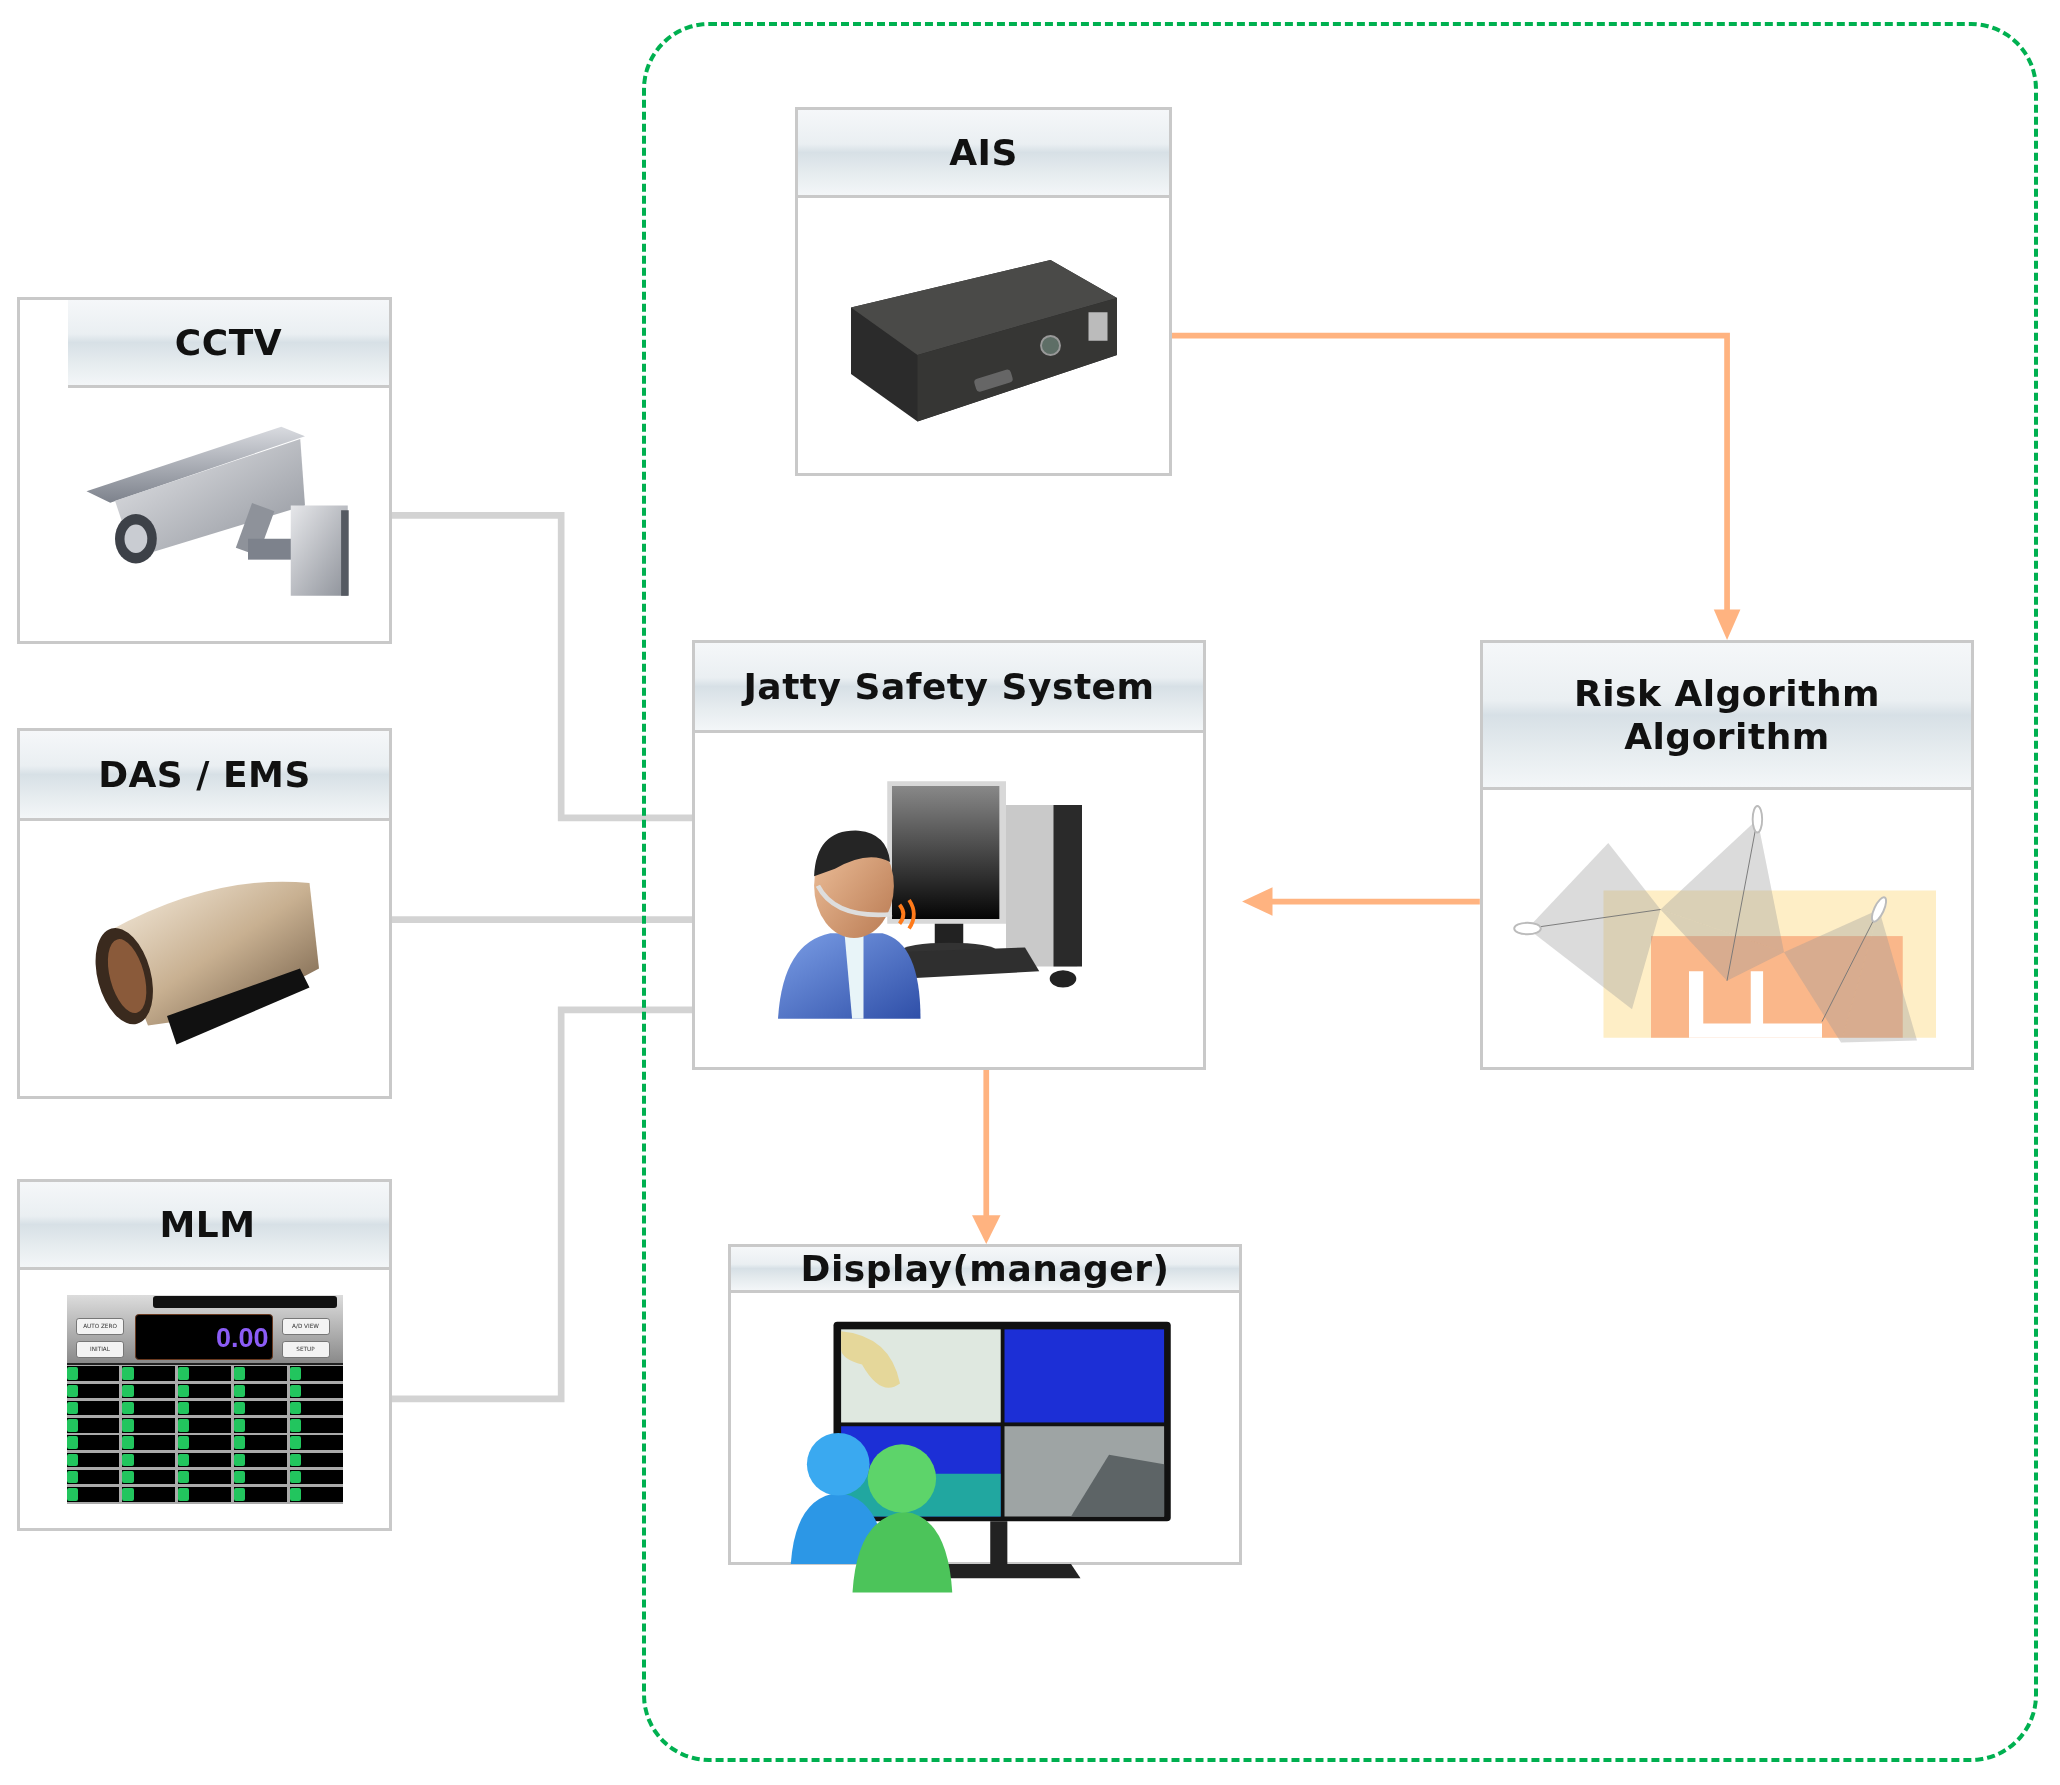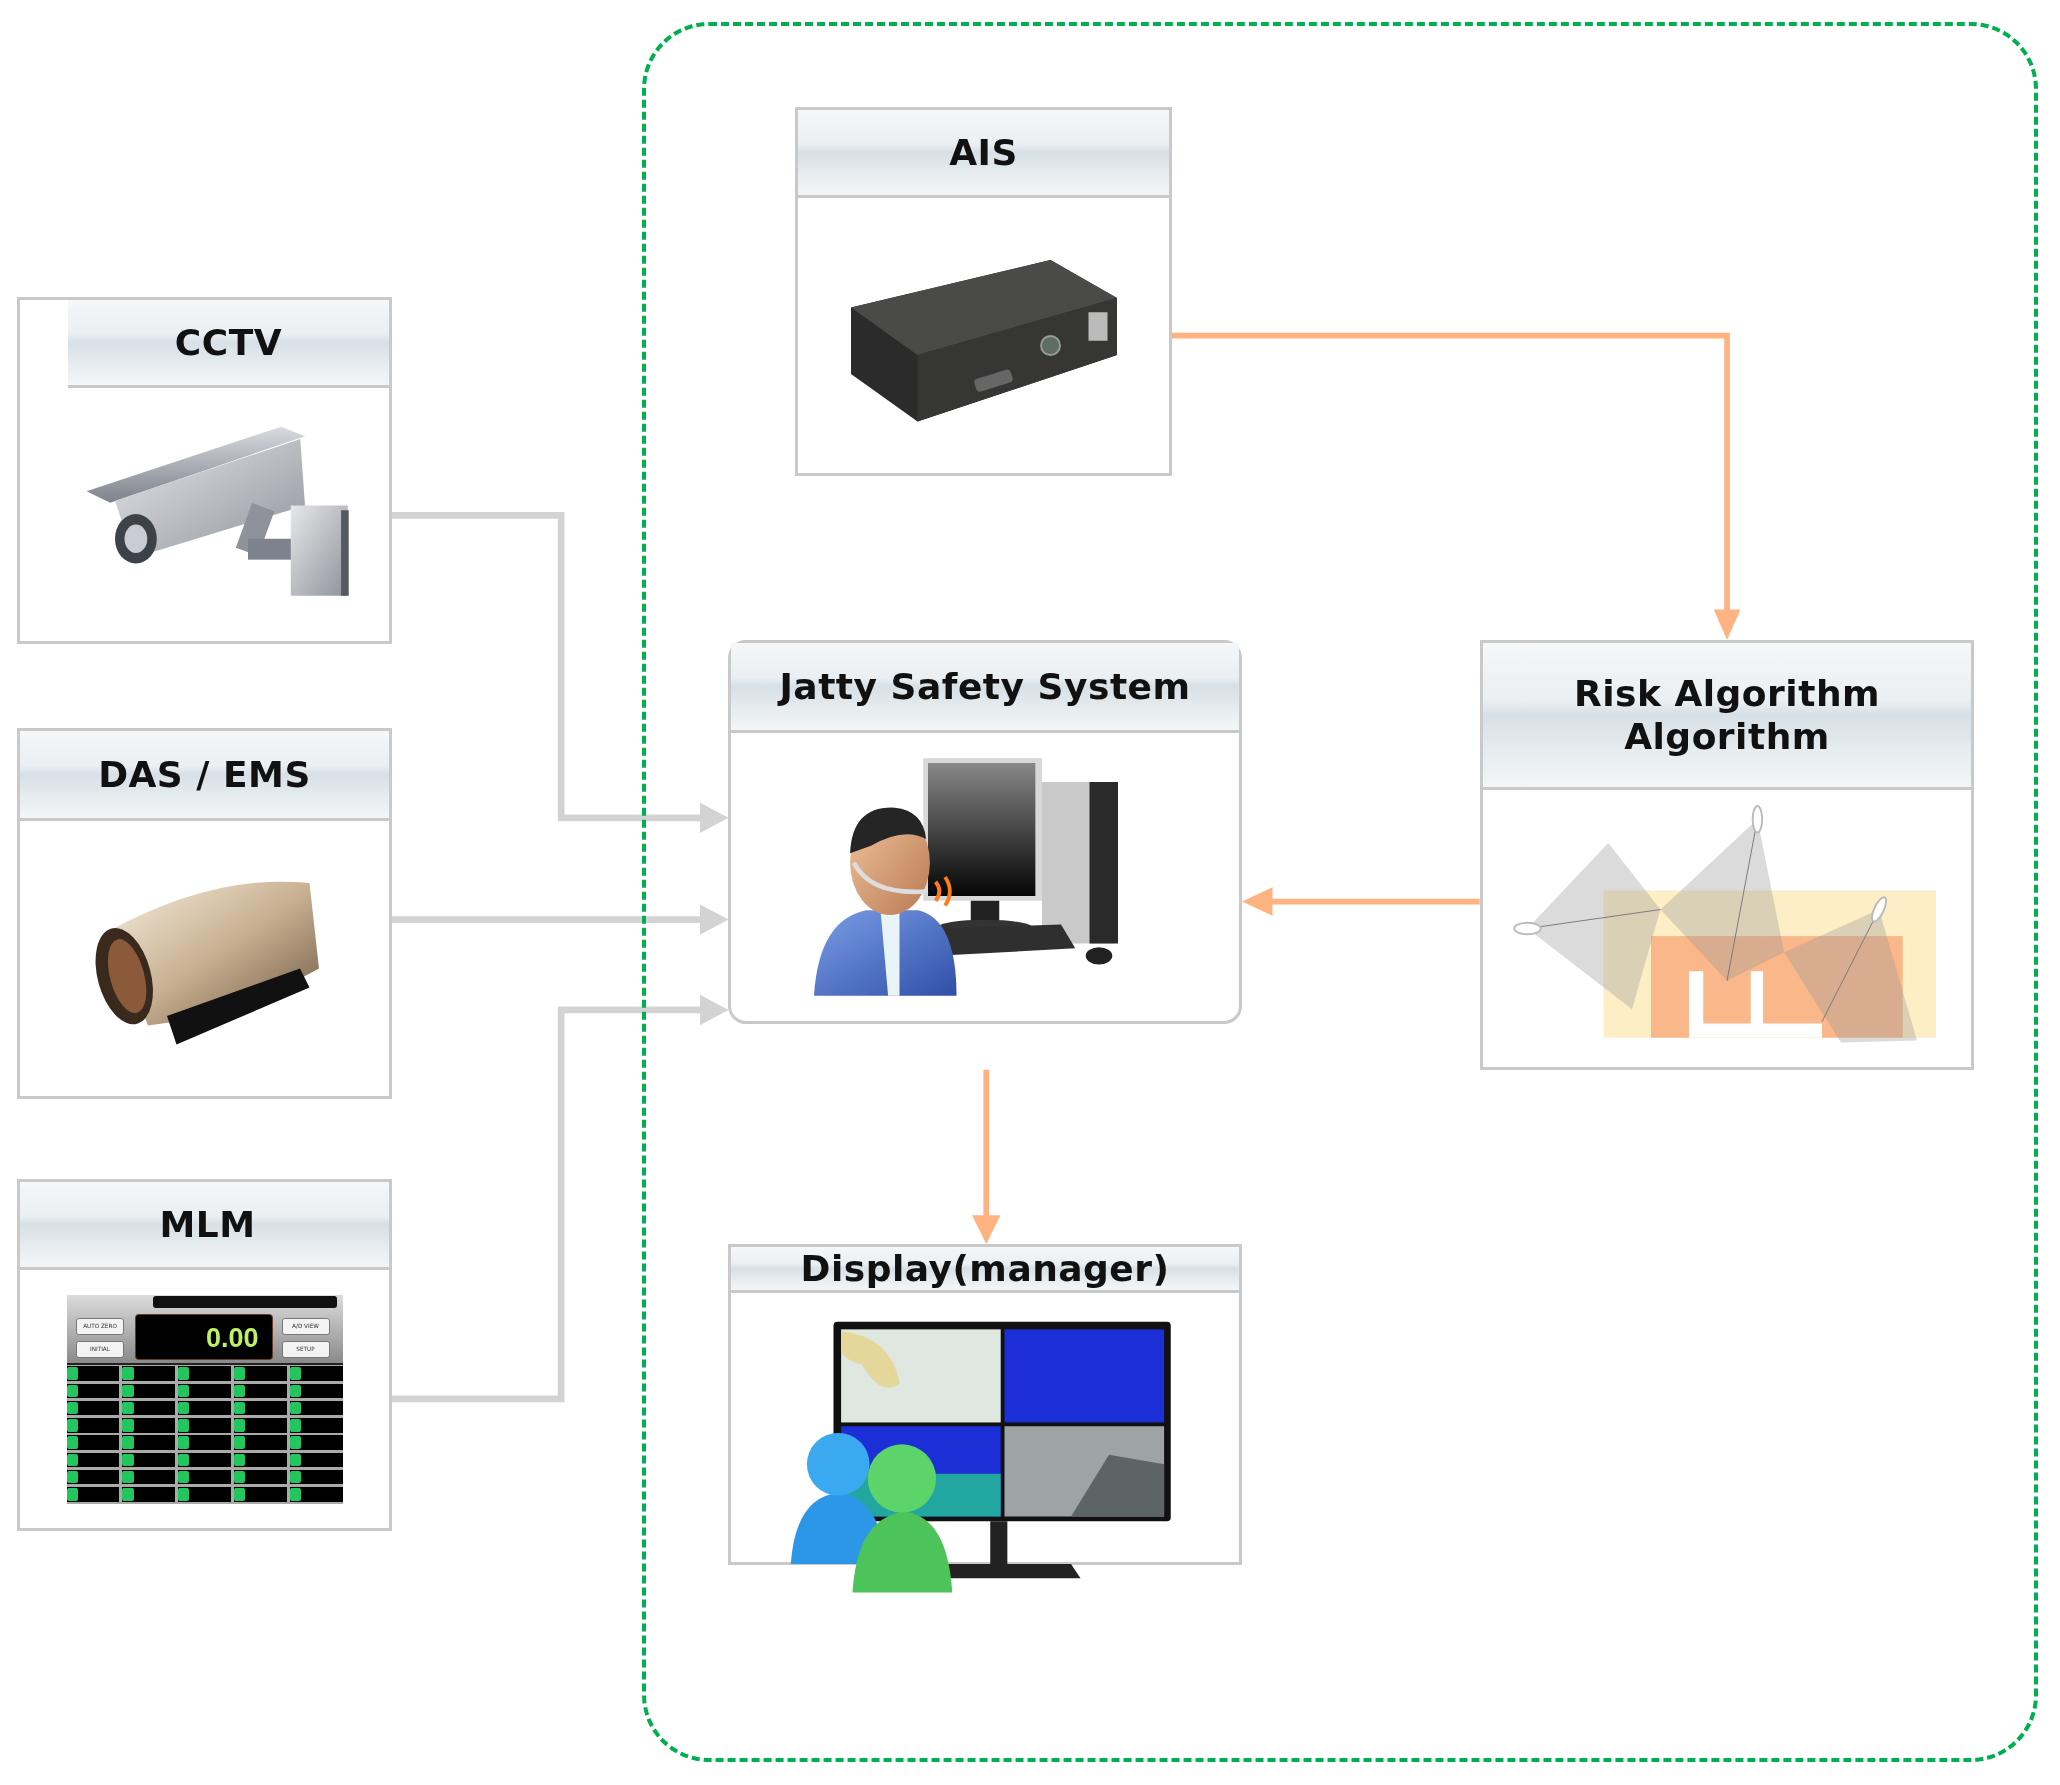--- a/index.html
+++ b/index.html
@@ -23,21 +23,21 @@
   .node .body { flex:1; position:relative; display:flex; align-items:center; justify-content:center; }
   svg.wires { position:absolute; left:0; top:0; width:2060px; height:1785px; pointer-events:none; }
   .lbl { white-space:pre-line; }
 
   
   .mlm { width:276px; height:209px; background:#222; position:relative; }
   .mlm .top { position:absolute; left:0; top:0; right:0; height:68px; background:linear-gradient(#dcdcdc,#8a8a8a); }
   .mlm .top .bar { position:absolute; left:86px; right:5.7px; top:1.9px; height:11.4px; background:#111; border-radius:2.9px; }
   .mlm .btn { position:absolute; width:46px; height:15px; background:#f3f3f3; border:1.9px solid #777; border-radius:2.9px; font-size:5.7px; color:#333; text-align:center; line-height:15px; }
   .mlm .readout { position:absolute; left:68px; top:19px; width:138px; height:46px; background:#000; border:1.9px solid #6a3a20; border-radius:3.8px;
-                  color:#bef264; font-size:27px; font-weight:bold; text-align:right; padding-right:13px; box-sizing:border-box; line-height:46px; font-family:"Liberation Sans", sans-serif; }
+                  color:#8b5cf6; font-size:27px; font-weight:bold; text-align:right; padding-right:3px; box-sizing:border-box; line-height:46px; font-family:"Liberation Sans", sans-serif; }
   .mlm .grid { position:absolute; left:0; right:0; top:70px; bottom:0; display:grid; grid-template-columns:repeat(5,1fr); grid-template-rows:repeat(8,1fr); gap:2.9px; background:#aaa; padding:1.9px 0; }
   .mlm .cell { background:#000; position:relative; }
   .mlm .cell::before { content:""; position:absolute; left:0; top:1px; width:11.4px; bottom:1px; background:#22c55e; border-radius:1.9px; }
 </style>
 </head>
 <body>
 
 <svg class="wires" viewBox="0 0 2166 1877">
   <defs>
     <marker id="arrGray" markerWidth="10" markerHeight="10" refX="8" refY="5" orient="auto" markerUnits="userSpaceOnUse" viewBox="0 0 10 10">
@@ -184,21 +184,21 @@
       <polygon points="20,70 230,20 300,60 300,120 90,190 20,140" fill="#2b2b2b"></polygon>
       <polygon points="20,70 230,20 300,60 90,120" fill="#4a4a48"></polygon>
       <polygon points="90,120 300,60 300,120 90,190" fill="#363634"></polygon>
       <circle cx="230" cy="110" r="10" fill="#5e6e66" stroke="#999" stroke-width="2"></circle>
       <rect x="270" y="75" width="20" height="30" fill="#bbb"></rect>
       <rect x="150" y="140" width="40" height="14" rx="4" fill="#666" transform="rotate(-17 170 147)"></rect>
     </svg>
   </div>
 </div>
 
-<div class="node" style="left:728px; top:640px; width:514px; height:384px;border-radius:18px;">
+<div class="node" style="left:692px; top:640px; width:514px; height:430px;">
   <div class="hdr" style="height:90px;">Jatty Safety System</div>
   <div class="body">
     <svg width="342" height="276" viewBox="0 0 360 290">
       <defs>
         <linearGradient id="scr" x1="0" y1="0" x2="0" y2="1">
             <stop offset="0" stop-color="#888"></stop>
             <stop offset="1" stop-color="#050505"></stop>
           </linearGradient>
         <linearGradient id="shirt" x1="0" y1="0" x2="1" y2="1">
             <stop offset="0" stop-color="#7b9ee6"></stop>

